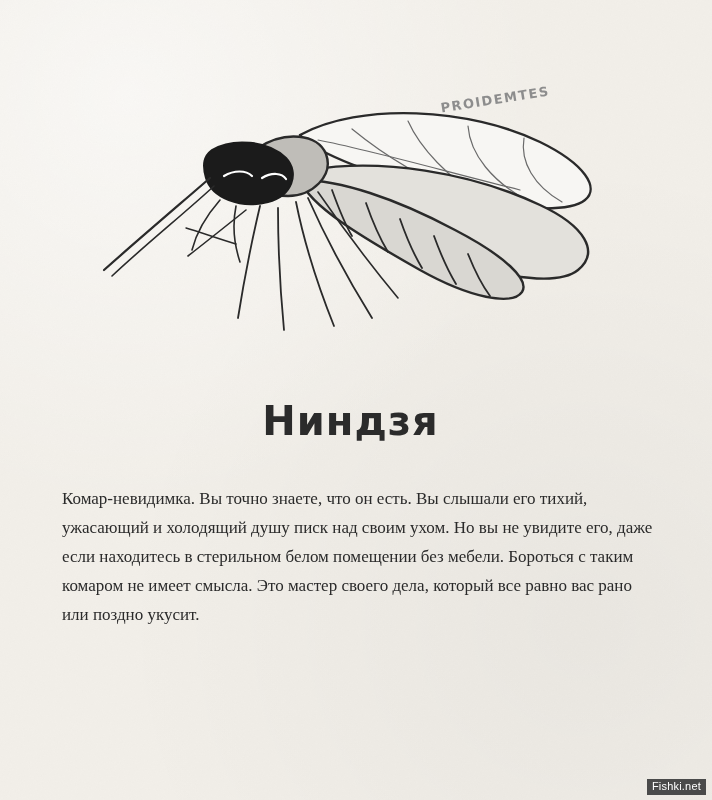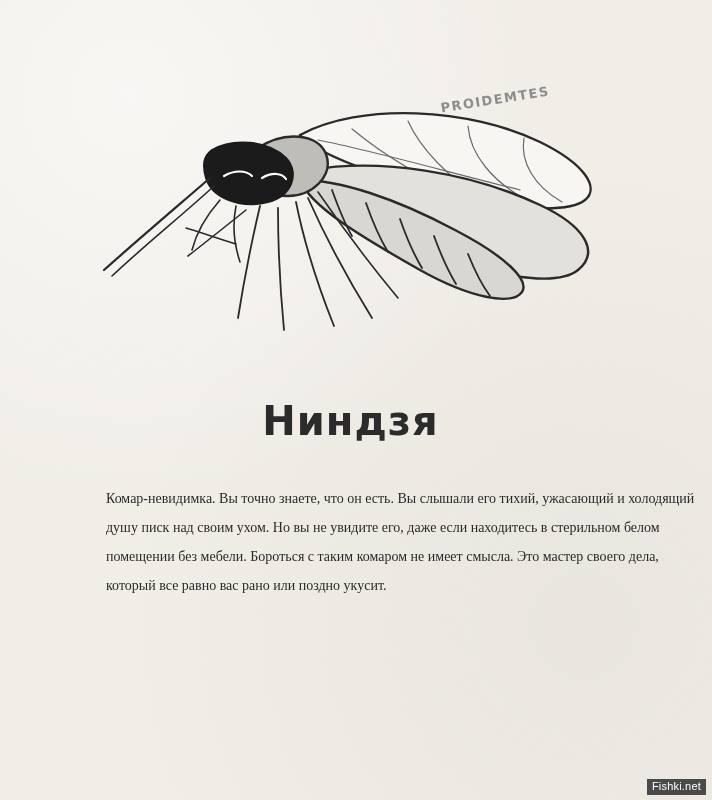--- a/index.html
+++ b/index.html
@@ -52,25 +52,24 @@
     font-weight: 700;
     letter-spacing: 1px;
     color: #2b2b2b;
   }
   .body-text {
     position: absolute;
     left: 62px;
     top: 484px;
     width: 596px;
     font-family: "Liberation Serif", serif;
-    font-size: 14px;
+    font-size: 17px;
     line-height: 29px;
     color: #2a2a2a;
     text-align: left;
-    margin-left: 44px;
   }
   .watermark {
     position: absolute;
     right: 6px;
     bottom: 5px;
     background: #4a4a4a;
     color: #ffffff;
     font-family: "Liberation Sans", sans-serif;
     font-size: 11px;
     line-height: 14px;

